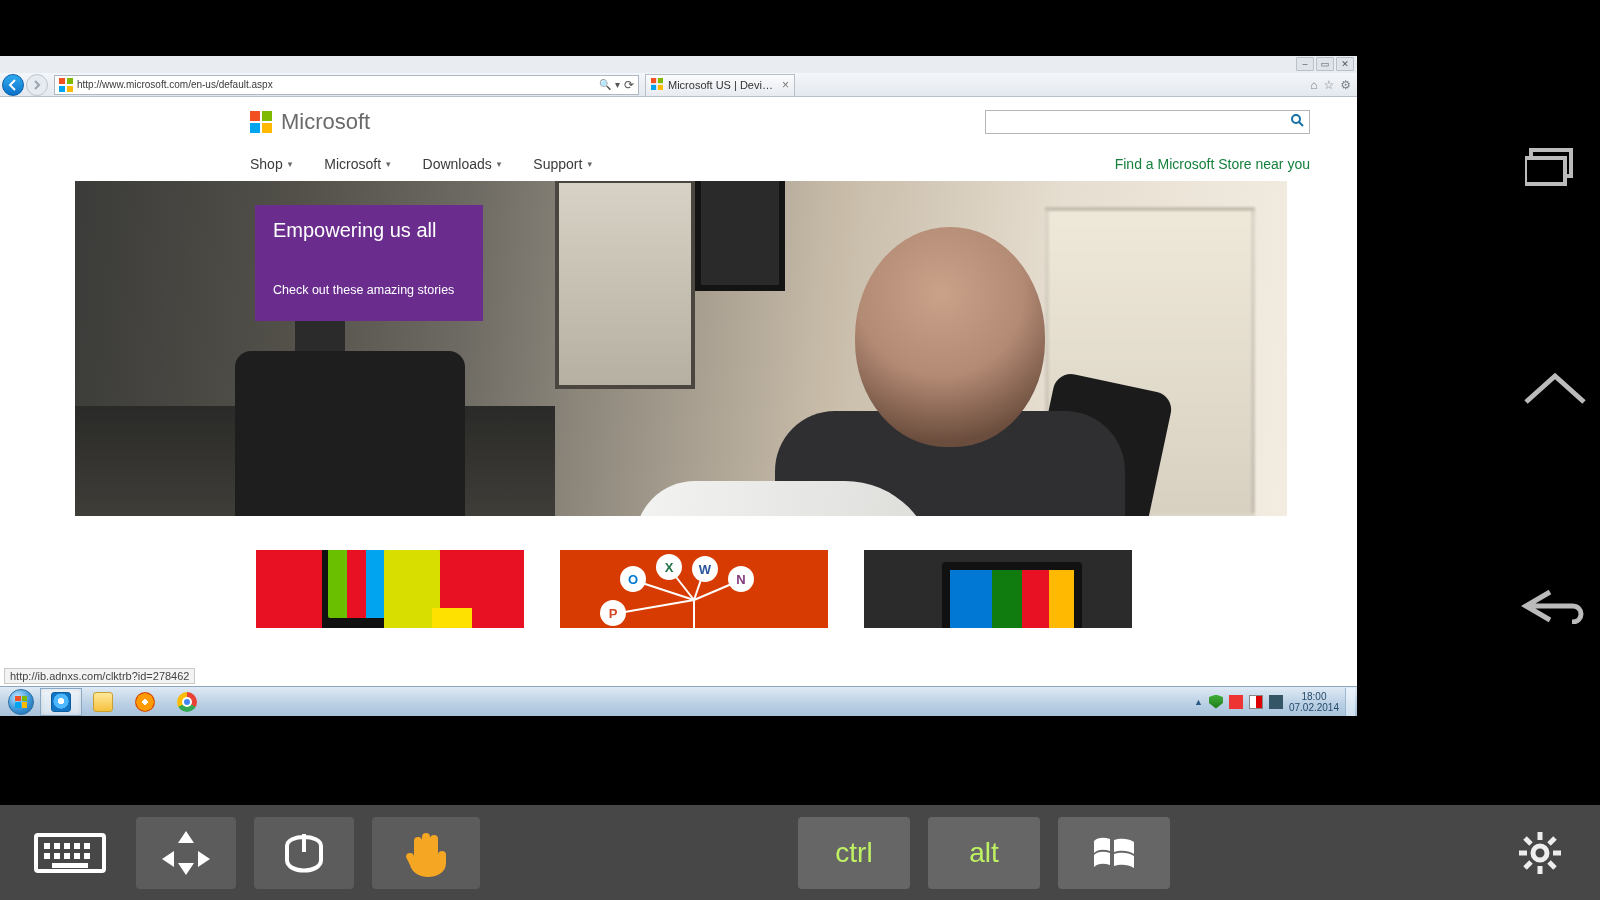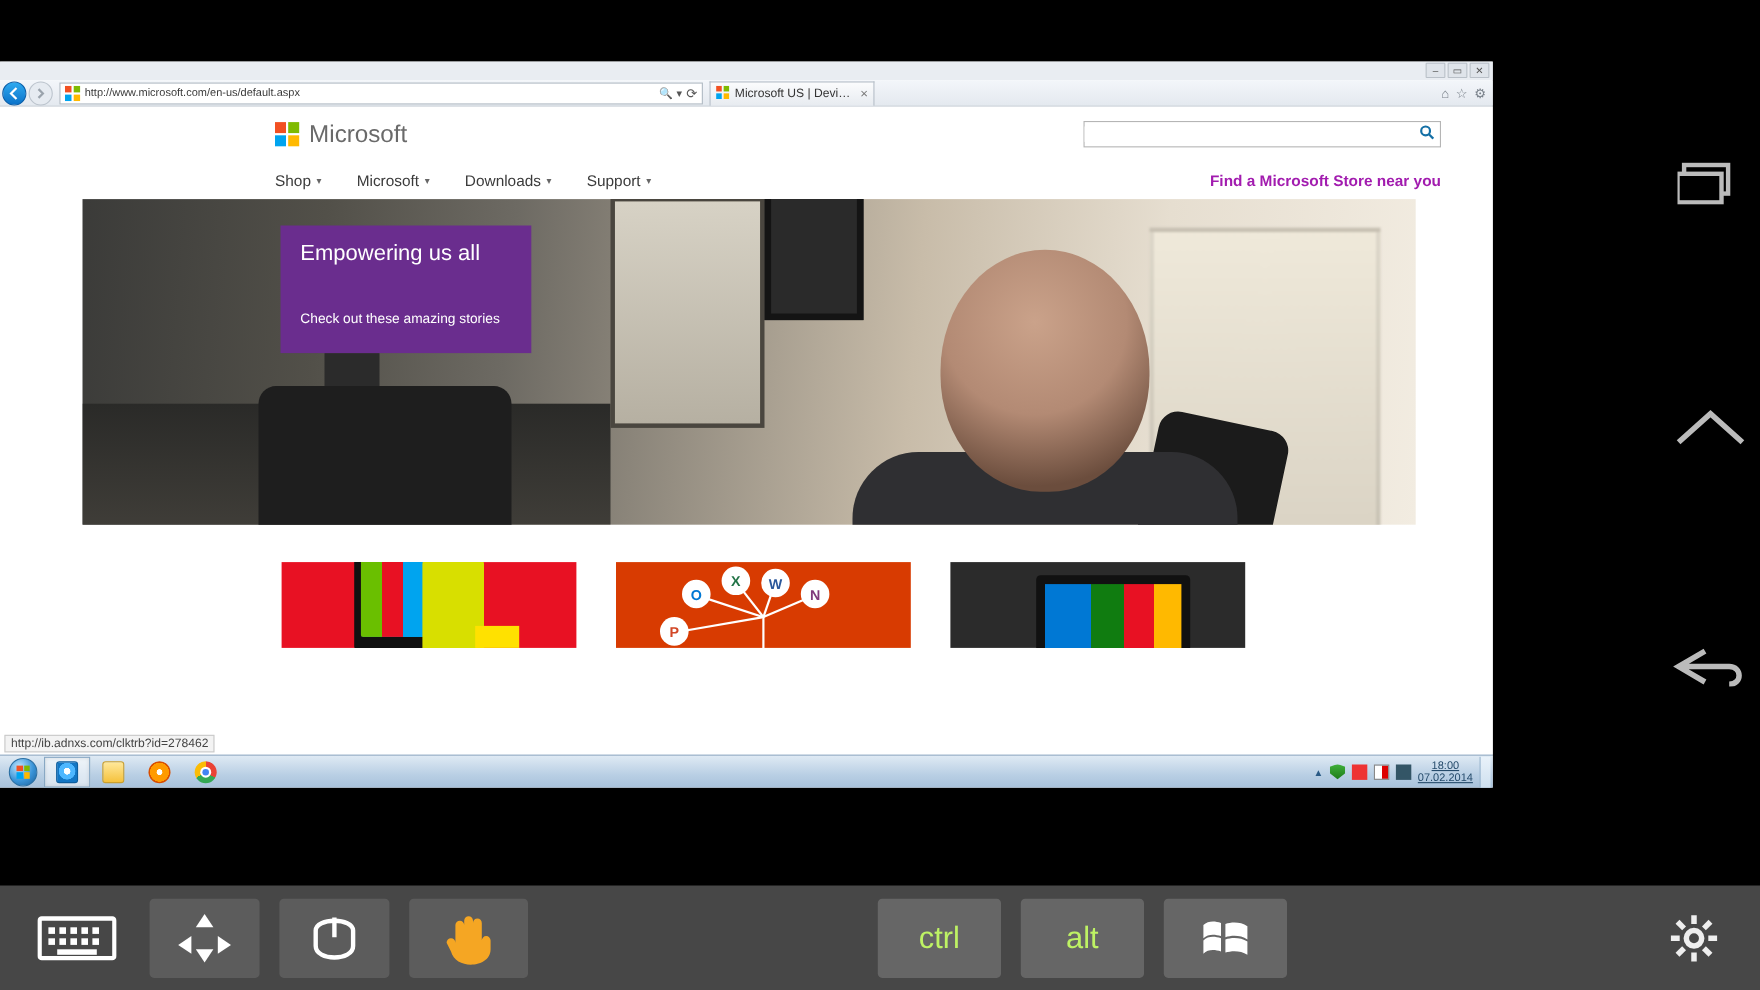--- a/index.html
+++ b/index.html
@@ -43,24 +43,24 @@
   .ms-logo .tiles div:nth-child(1){background:#f25022;}
   .ms-logo .tiles div:nth-child(2){background:#7fba00;}
   .ms-logo .tiles div:nth-child(3){background:#00a4ef;}
   .ms-logo .tiles div:nth-child(4){background:#ffb900;}
   .ms-logo .word { font-size:22px; color:#6a6a6a; font-weight:500; }
   .site-search { margin-left:auto; width:325px; height:24px; border:1px solid #b5b5b5; display:flex; align-items:center; }
   .site-search input { flex:1; border:none; outline:none; font-size:12px; padding:0 6px; }
   .site-search .go { width:24px; text-align:center; color:#1570a6; }
   .site-nav { height:34px; display:flex; align-items:center; gap:32px; font-size:14px; color:#3b3b3b; }
   .site-nav .item { display:flex; align-items:center; gap:5px; cursor:pointer; }
-  .site-nav .store { margin-left:auto; color:#a21caf;font-weight:bold; }
+  .site-nav .store { margin-left:auto; color:#15803d; }
   .chev { font-size:9px; color:#666; }
 
-  .hero { position:relative; margin-left:75px; width:1212px; height:296px; background:linear-gradient(95deg,#3b3b39 0%, #525049 18%, #6d6a63 32%, #c8bca9 62%, #e6ded0 80%, #f2ece1 100%); overflow:hidden; }
+  .hero { position:relative; margin-left:75px; width:1212px; height:335px; background:linear-gradient(95deg,#3b3b39 0%, #525049 18%, #6d6a63 32%, #c8bca9 62%, #e6ded0 80%, #f2ece1 100%); overflow:hidden; }
   
   .hero .window1 { position:absolute; right:32px; top:26px; width:210px; height:310px; background:linear-gradient(#efe9da,#d8d1c2); border:4px solid rgba(0,0,0,.08); filter:blur(1px); }
   .hero .window2 { position:absolute; left:480px; top:-2px; width:140px; height:210px; background:linear-gradient(#d7d2c5,#b6b0a2); border:4px solid #4a463f; }
   .hero .frame { position:absolute; left:620px; top:-10px; width:90px; height:120px;background:#2a2a2a;border:6px solid #141414; }
   .hero .man-head { position:absolute; left:780px; top:46px; width:190px; height:220px; background:radial-gradient(circle at 45% 30%, #caa28a 0%, #b38a74 45%, #6b4d3d 80%); border-radius:50% 50% 48% 48%; }
   .hero .man-body { position:absolute; left:700px; top:230px; width:350px; height:220px; background:#2f2f32; border-radius:60px 60px 0 0; }
   .hero .wheel { position:absolute; left:960px; top:200px; width:120px; height:200px; background:#1b1b1b; border-radius:18px; transform:rotate(12deg); }
   .hero .child { position:absolute; left:560px; top:300px; width:300px; height:130px; background:linear-gradient(100deg,#f3f3f2,#dcdcd9); border-radius:60px 90px 30px 60px; }
   .hero .equip { position:absolute; left:160px; top:170px; width:230px; height:210px; background:#1e1e1e; border-radius:16px; box-shadow: -30px -120px 0 -90px #2b2b2b; }
   .hero .floor { position:absolute; left:0; bottom:0; width:480px; height:110px; background:linear-gradient(#2a2a28,#3f3d38); }
@@ -109,21 +109,21 @@
   .ico.wmp { background:radial-gradient(circle,#fff 0 18%, #ff9b00 20% 60%, #d84e00 62% 100%); border-radius:50%; }
   .ico.chrome { background:conic-gradient(#ea4335 0 120deg,#34a853 120deg 240deg,#fbbc05 240deg 360deg); border-radius:50%; position:relative;}
   .ico.chrome::after{content:"";position:absolute;inset:5px;background:#fff;border-radius:50%;}
   .ico.chrome::before{content:"";position:absolute;inset:7px;background:#4285f4;border-radius:50%; z-index:1;}
   .tray { margin-left:auto; display:flex; align-items:center; gap:6px; padding-right:2px; color:#1c3b59; font-size:10px; }
   .tray .ic { width:14px; height:14px; }
   .tray .flag { background:linear-gradient(90deg,#fff 50%,#d00 50%); border:1px solid #888;}
   .tray .shield { background:linear-gradient(#3fae3a,#1c7a17); clip-path:polygon(50% 0,100% 18%,100% 60%,50% 100%,0 60%,0 18%);}
   .tray .net { background:#356; }
   .tray .snd { background:#e33; }
-  .tray .clockbox { text-align:center; line-height:11px; font-size:10px; color:#254b6b;text-decoration:underline; }
+  .tray .clockbox { text-align:center; line-height:11px; font-size:10px; color:#254b6b; }
   .tray .showdesk { width:10px; height:28px; border-left:1px solid #9cb7cf; background:linear-gradient(#e9f2fa,#cfe0ef);}
 
   
   .android-nav { position:absolute; right:0; top:56px; width:90px; height:660px; display:flex; flex-direction:column; align-items:center; justify-content:space-around; color:#bbb; }
   .android-nav .nb { width:74px; height:48px; display:flex; align-items:center; justify-content:center; }
 
   
   .rtoolbar { position:absolute; left:0; bottom:0; width:1600px; height:95px; background:#474747; display:flex; align-items:center; padding:0 22px; gap:18px; }
   .rtb { height:72px; border-radius:4px; background:#5c5c5c; display:flex; align-items:center; justify-content:center; color:#bef264; font-size:28px; }
   .rtb.kbd { width:96px; background:transparent; }

